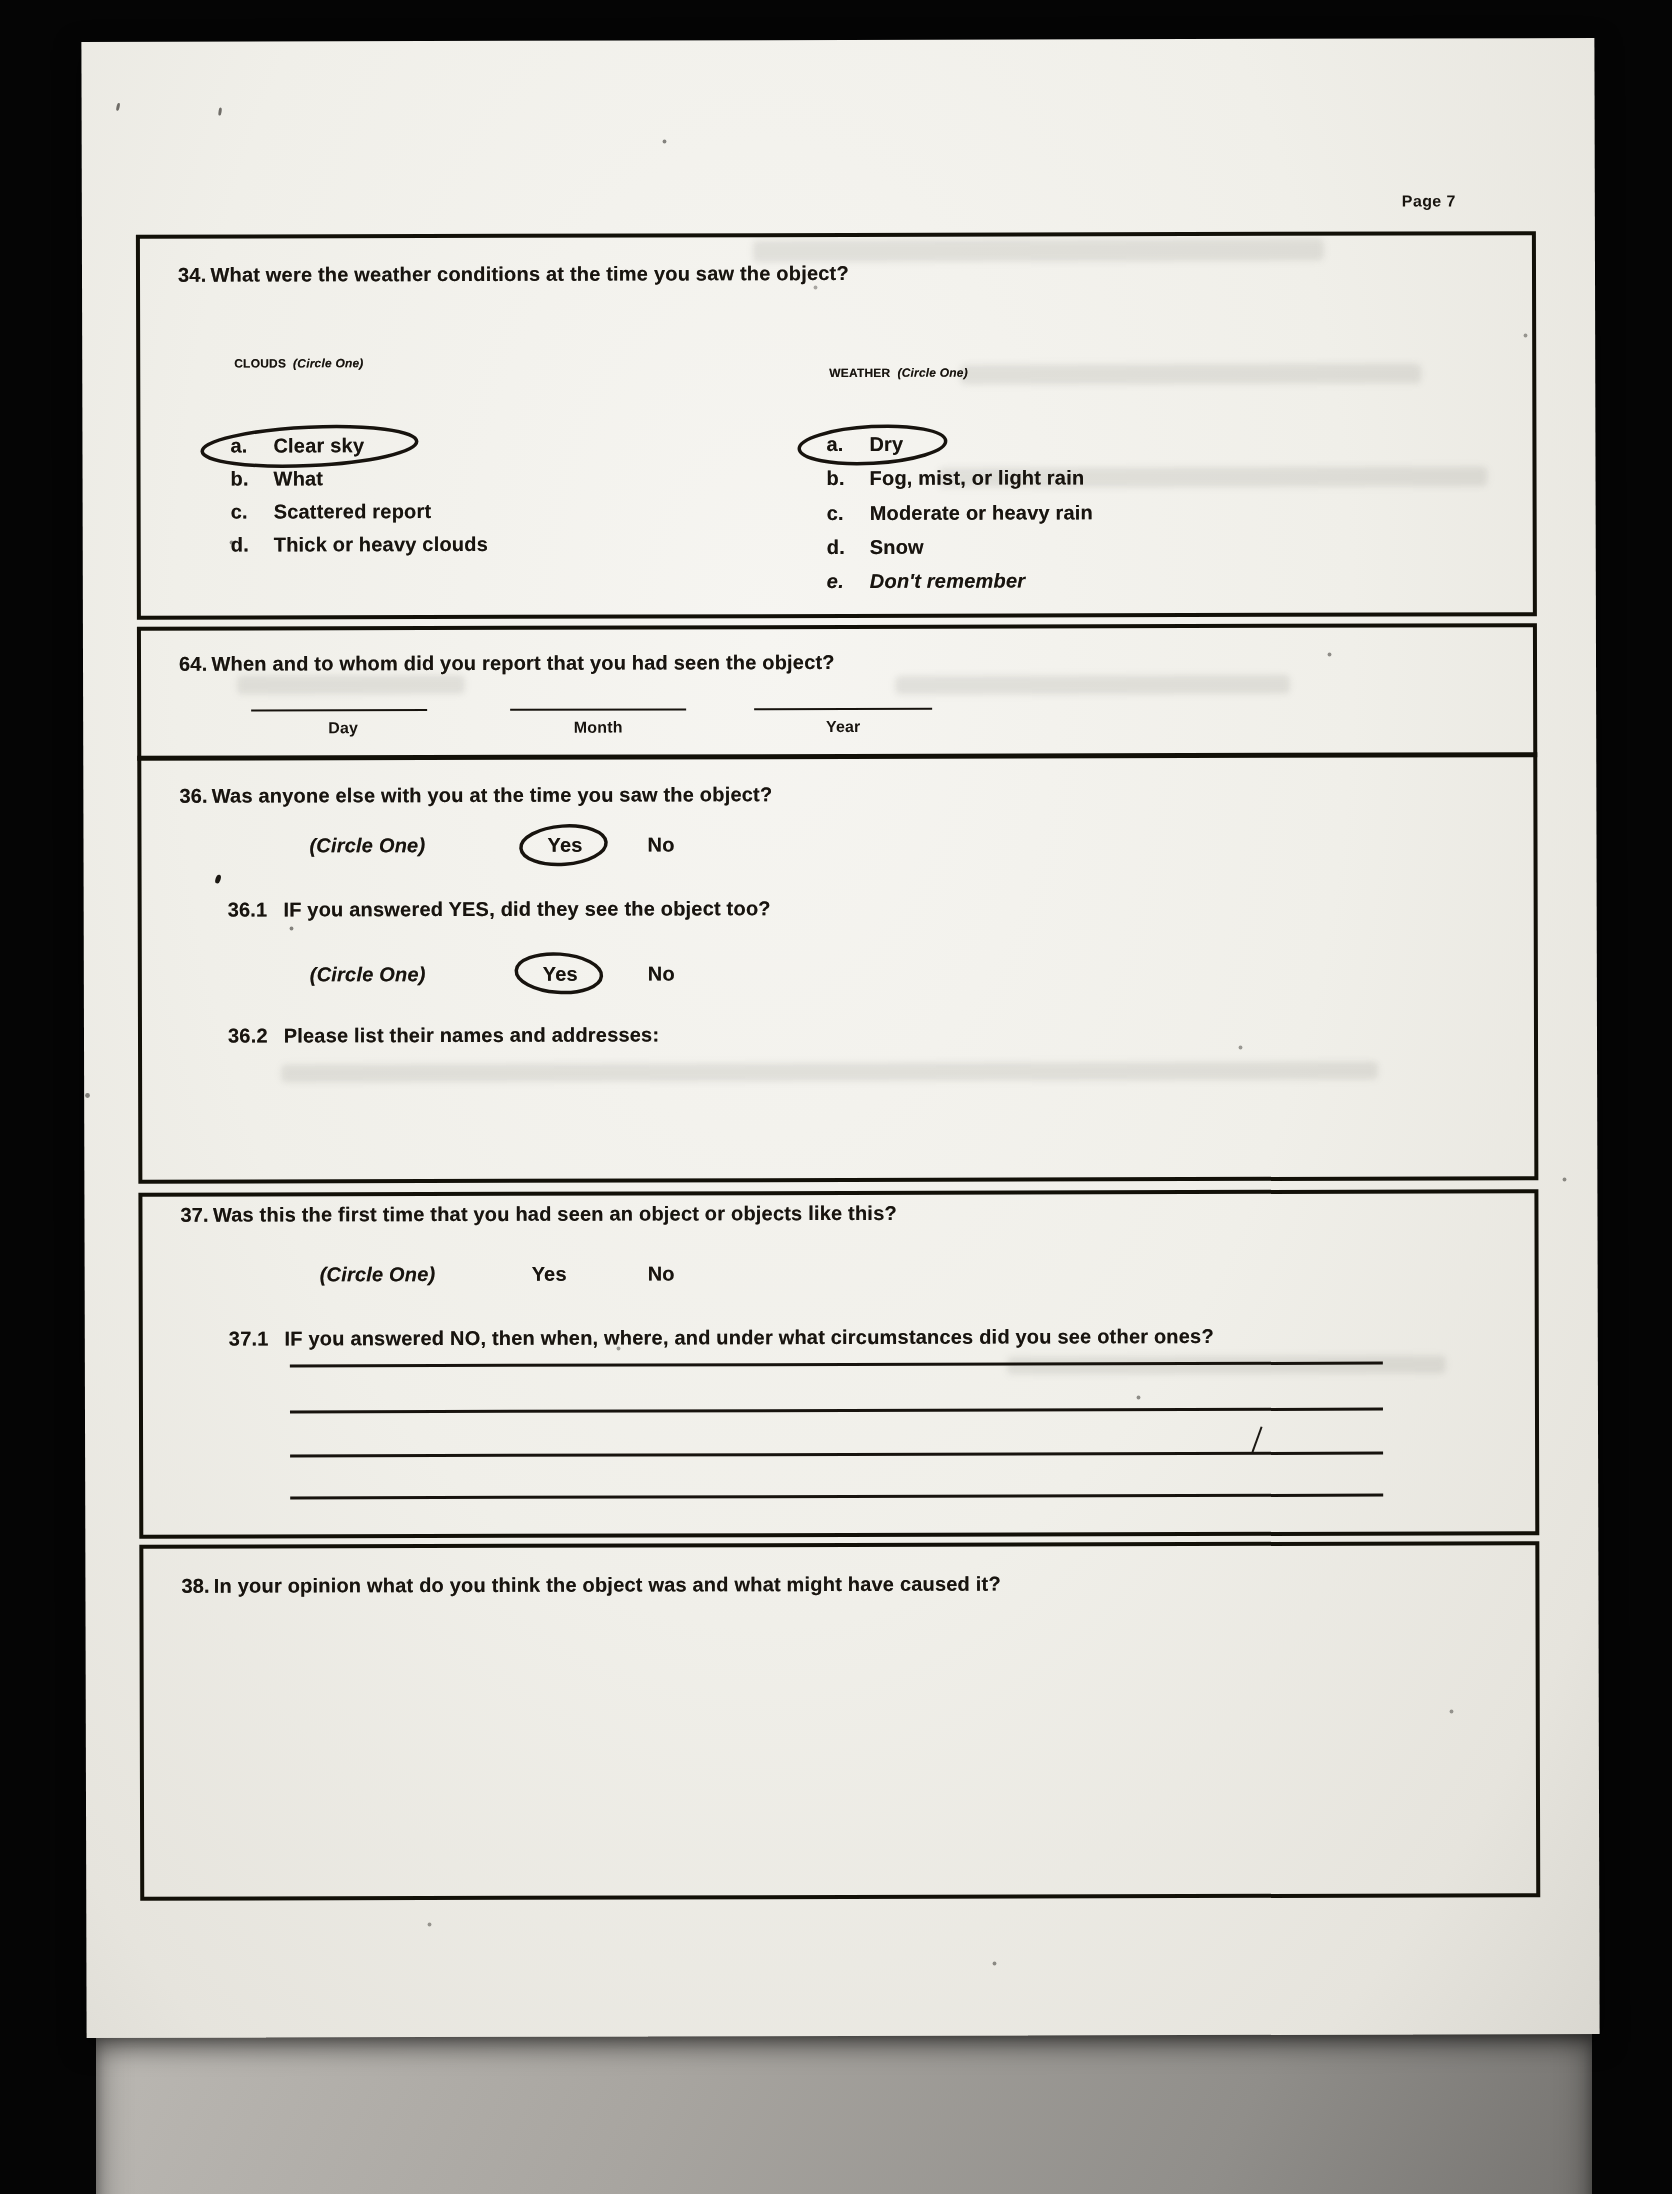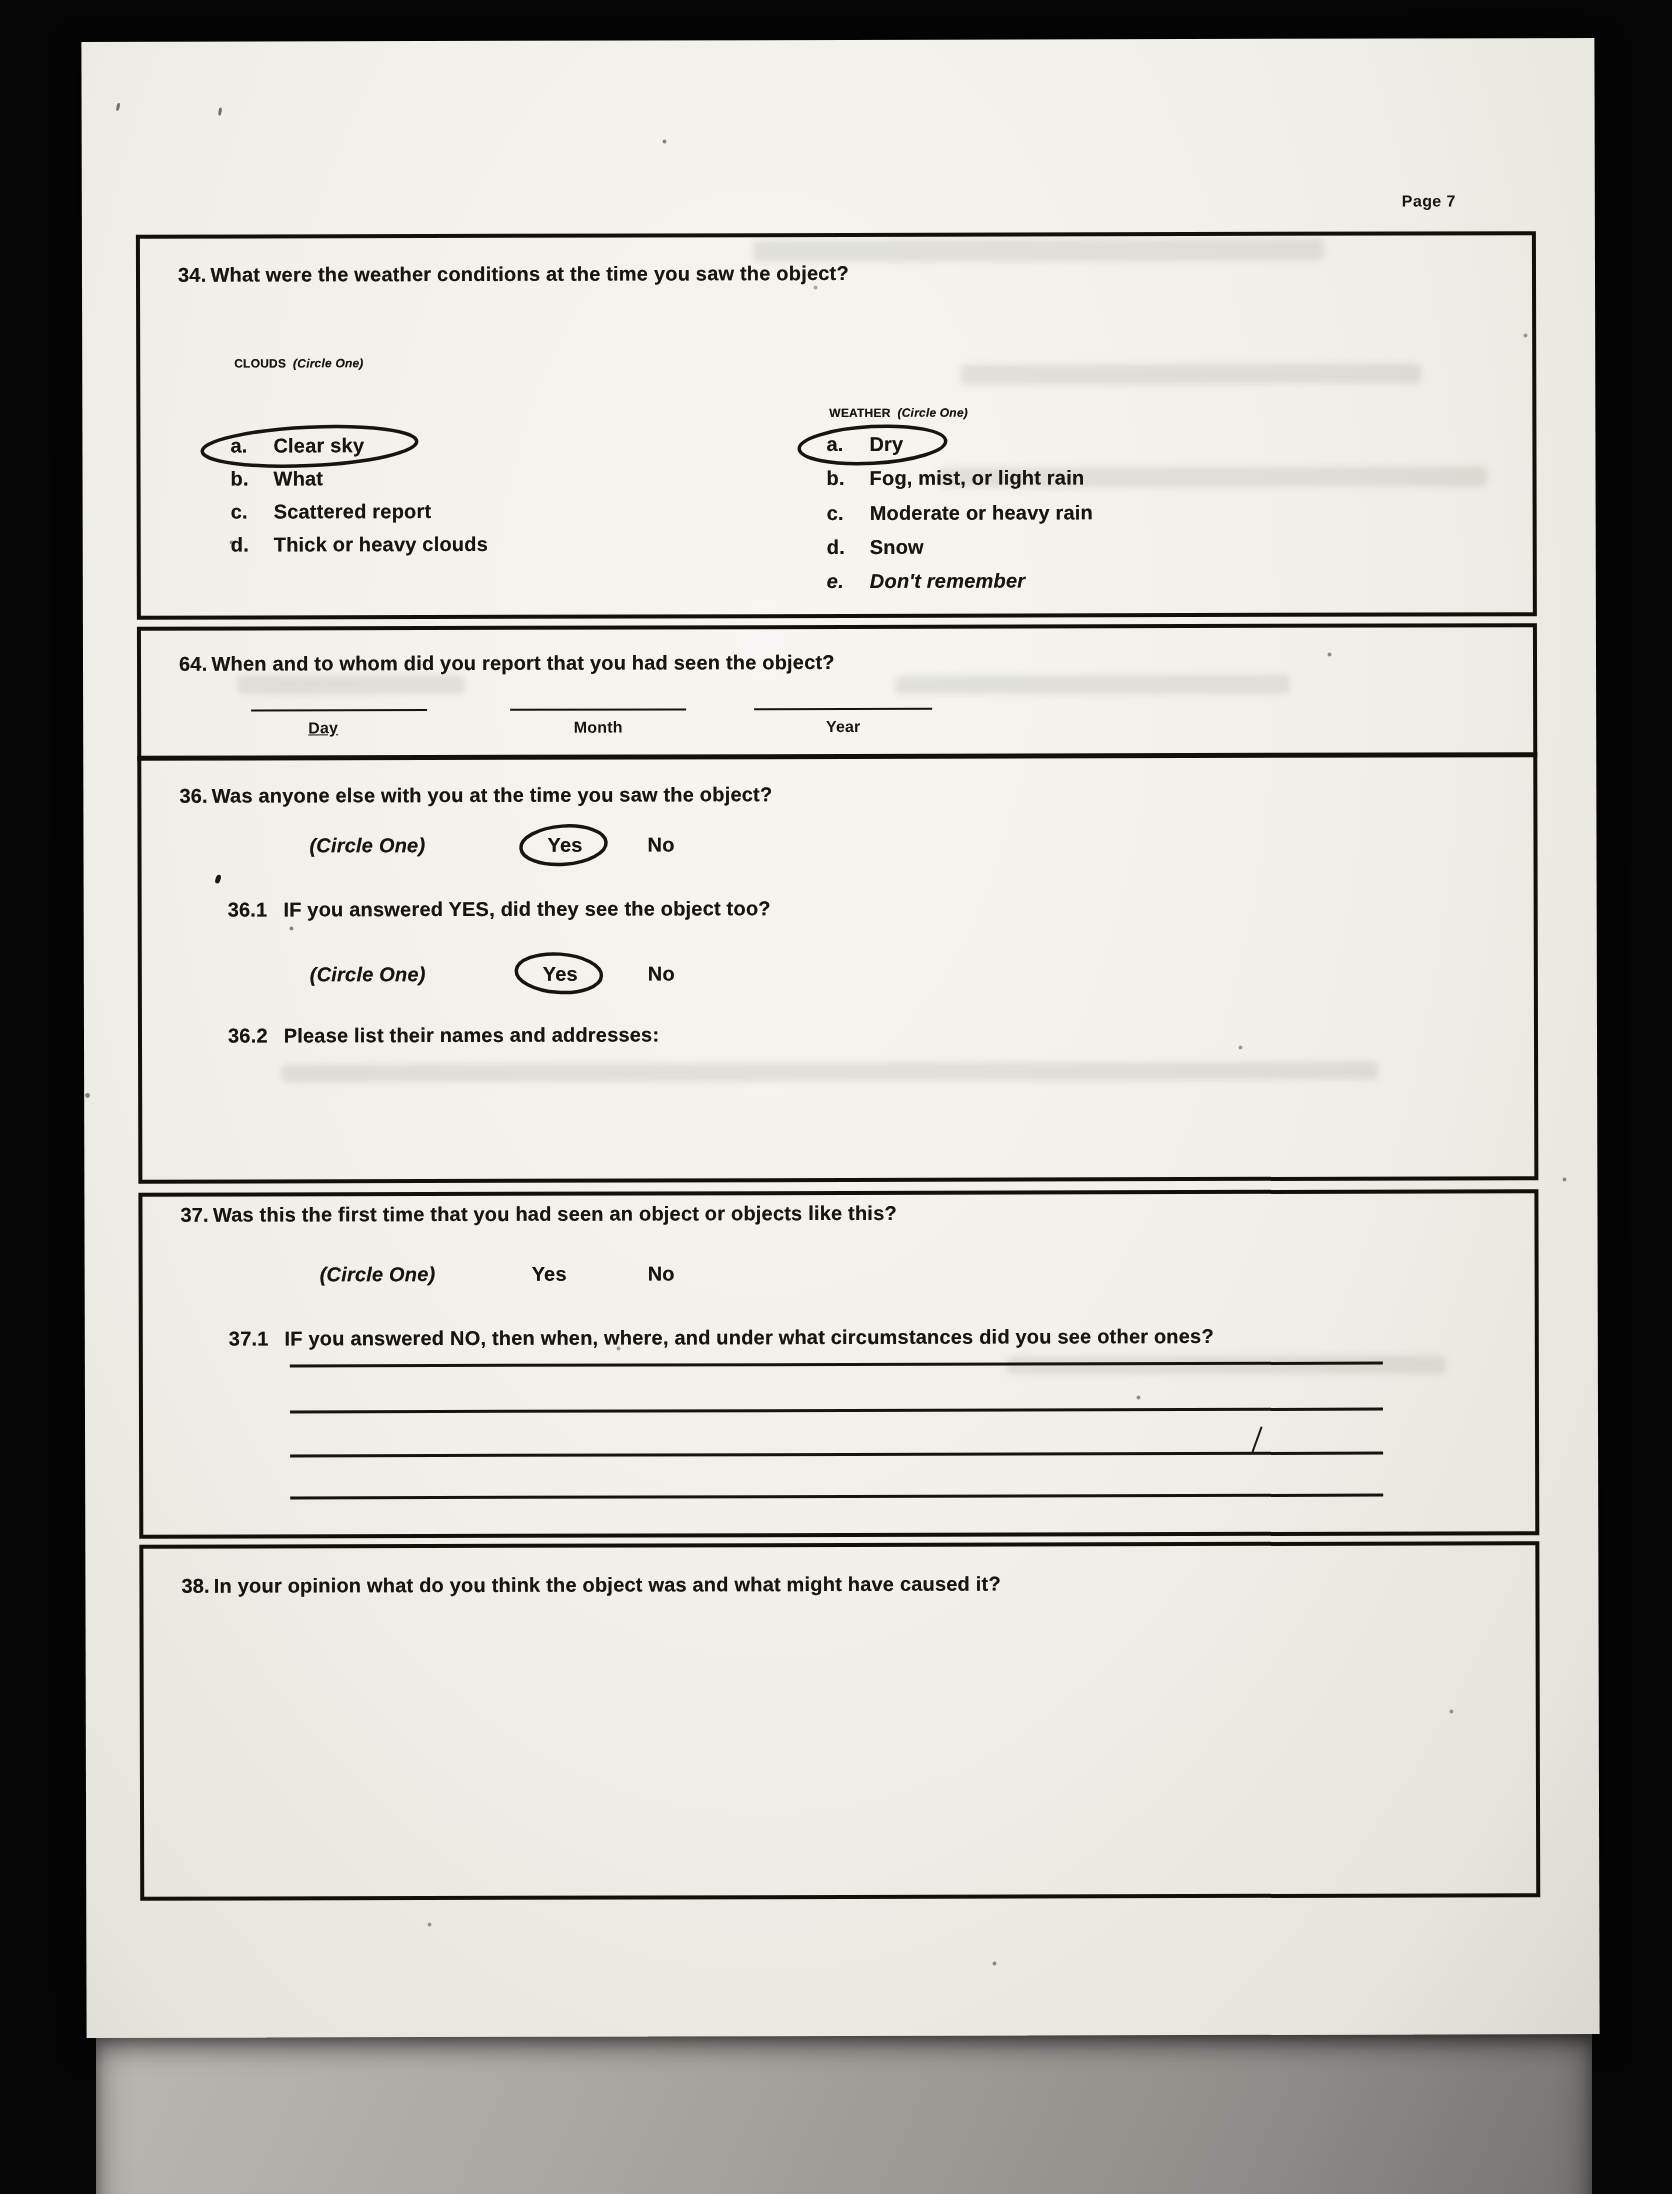--- a/index.html
+++ b/index.html
@@ -73,21 +73,21 @@
 
     <div class="sec" style="left:54px;top:193px;width:1392px;height:377px;"></div>
 
     <div class="qline" style="left:96px;top:222px;">
       <span class="qnum">34.</span><span>What were the weather conditions at the time you saw the object?</span>
     </div>
 
     <div class="colhead" style="left:152px;top:315px;">
       <span>CLOUDS</span><span class="ital">(Circle One)</span>
     </div>
-    <div class="colhead" style="left:747px;top:326px;margin-top:40px;">
+    <div class="colhead" style="left:747px;top:326px;">
       <span>WEATHER</span><span class="ital">(Circle One)</span>
     </div>
 
     <div class="opt" style="left:148px;top:393px;">
       <span class="letter">a.</span><span>Clear sky</span>
     </div>
     <div class="opt" style="left:148px;top:426px;">
       <span class="letter">b.</span><span>What</span>
     </div>
     <div class="opt" style="left:148px;top:459px;">
@@ -122,21 +122,21 @@
 
     <div class="sec" style="left:54px;top:585px;width:1392px;height:126px;"></div>
 
     <div class="qline" style="left:96px;top:611px;">
       <span class="qnum">64.</span><span>When and to whom did you report that you had seen the object?</span>
     </div>
 
     <div class="blank" style="left:168px;top:668px;width:176px;"></div>
     <div class="blank" style="left:427px;top:668px;width:176px;"></div>
     <div class="blank" style="left:671px;top:668px;width:178px;"></div>
-    <div class="blanklabel" style="left:152px;top:678px;width:176px;text-decoration:underline;">Day</div>
+    <div class="blanklabel" style="left:172px;top:678px;width:176px;">Day</div>
     <div class="blanklabel" style="left:427px;top:678px;width:176px;">Month</div>
     <div class="blanklabel" style="left:671px;top:678px;width:178px;">Year</div>
 
     <div class="sec" style="left:54px;top:714px;width:1392px;height:420px;"></div>
 
     <div class="qline" style="left:96px;top:743px;">
       <span class="qnum">36.</span><span>Was anyone else with you at the time you saw the object?</span>
     </div>
 
     <span class="rowitem ital" style="left:226px;top:793px;">(Circle One)</span>

